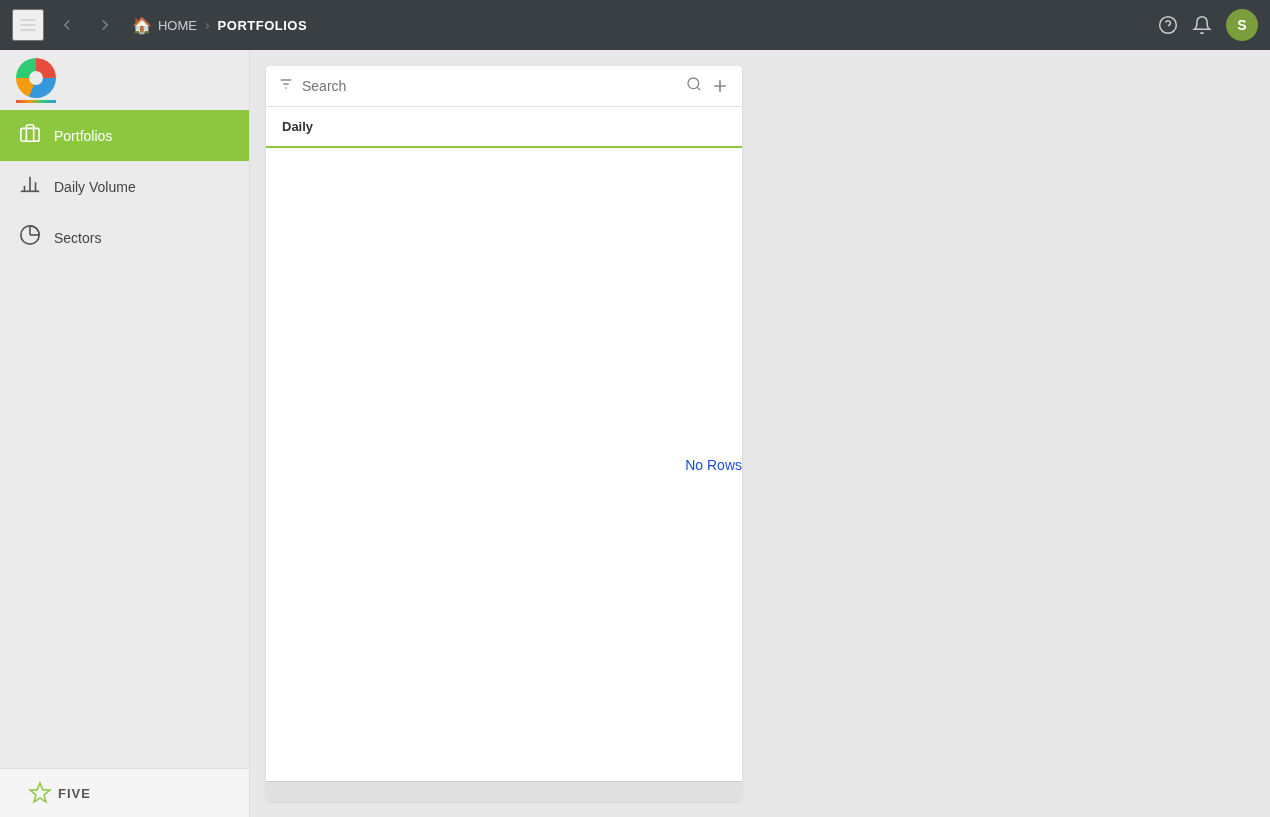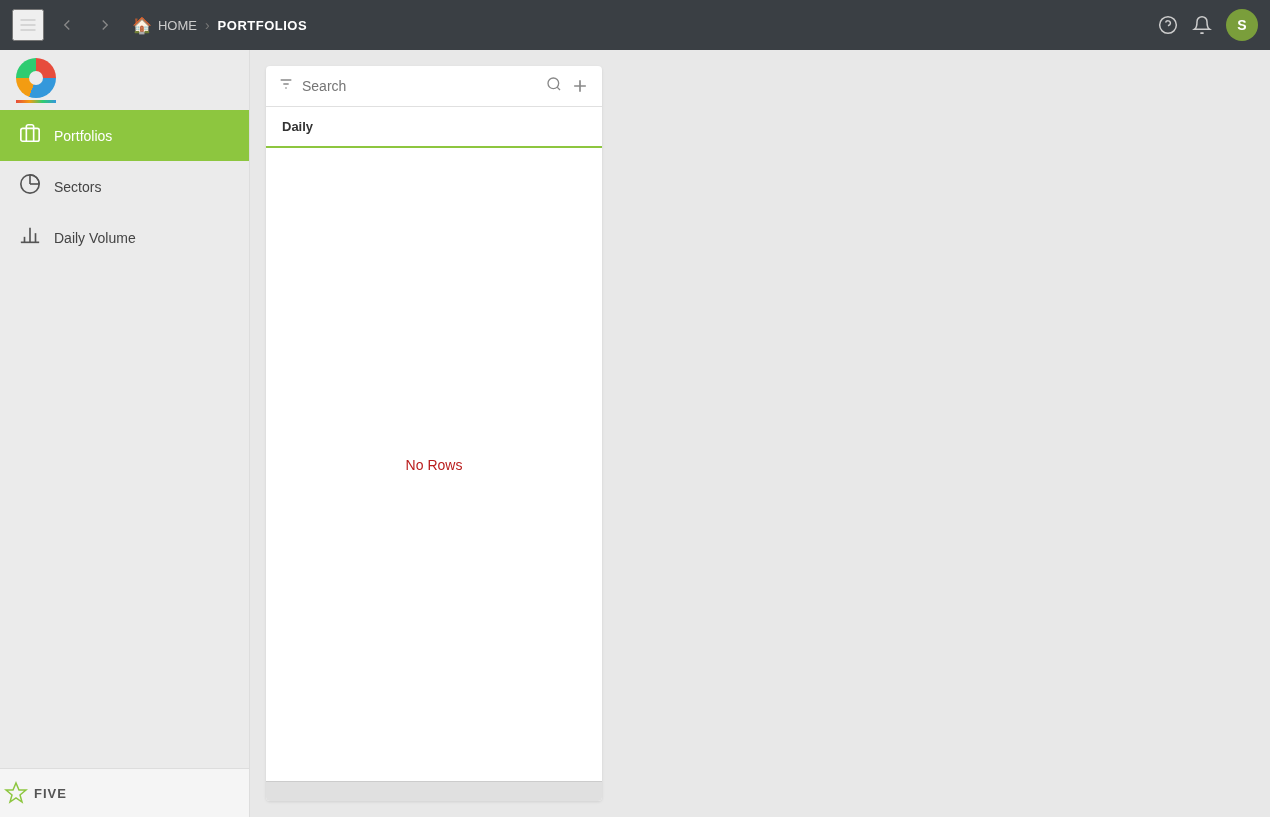--- a/index.html
+++ b/index.html
@@ -122,21 +122,21 @@
     .sidebar-item.active {
       background: #8dc63f;
       color: #fff;
       border-radius: 0;
     }
     .sidebar-item .icon {
       font-size: 20px;
       width: 24px; text-align: center;
     }
     .sidebar-footer {
-      padding: 12px 4px;
+      padding: 12px 28px;
       border-top: 1px solid #ddd;
       background: #f5f5f5;
       display: flex; align-items: center; gap: 8px;
     }
     .five-logo {
       display: flex; align-items: center; gap: 6px;
     }
     .five-logo-text {
       font-size: 13px;
       font-weight: 600;
@@ -152,21 +152,21 @@
       padding: 16px;
       overflow: hidden;
     }
 
     
     .panel {
       background: #fff;
       border-radius: 4px;
       display: flex;
       flex-direction: column;
-      width: 336px;
+      width: 476px;
       overflow: hidden;
       box-shadow: 0 1px 3px rgba(0,0,0,0.1);
     }
 
     
     .search-bar {
       display: flex;
       align-items: center;
       padding: 10px 12px;
       border-bottom: 1px solid #e0e0e0;
@@ -211,22 +211,22 @@
       font-weight: 600;
       color: #333;
       flex: 1;
     }
 
     
     .table-body {
       flex: 1;
       display: flex;
       align-items: center;
-      justify-content: center;
-      color: #b91c1c;
+      justify-content: flex-end;
+      color: #1d4ed8;
       font-size: 14px;
     }
 
     
     .panel-footer {
       height: 20px;
       background: #e0e0e0;
       border-top: 1px solid #ccc;
     }
 
@@ -305,39 +305,39 @@
             <path d="M16 21V5a2 2 0 0 0-2-2h-4a2 2 0 0 0-2 2v16"></path>
           </svg>
         </span>
         <span>Portfolios</span>
       </div>
 
 
       <div class="sidebar-item">
         <span class="icon">
           <svg class="icon-svg" viewBox="0 0 24 24" style="stroke:#555;width:22px;height:22px;">
+            <line x1="18" y1="20" x2="18" y2="10"></line>
+            <line x1="12" y1="20" x2="12" y2="4"></line>
+            <line x1="6" y1="20" x2="6" y2="14"></line>
+            <line x1="2" y1="20" x2="22" y2="20"></line>
+          </svg>
+        </span>
+        <span>Daily Volume</span>
+      </div>
+
+      <div class="sidebar-item">
+        <span class="icon">
+          <svg class="icon-svg" viewBox="0 0 24 24" style="stroke:#555;width:22px;height:22px;">
             <circle cx="12" cy="12" r="10"></circle>
             <path d="M12 2a10 10 0 0 1 10 10"></path>
             <line x1="12" y1="2" x2="12" y2="12"></line>
             <line x1="22" y1="12" x2="12" y2="12"></line>
           </svg>
         </span>
         <span>Sectors</span>
-      </div>
-
-      <div class="sidebar-item">
-        <span class="icon">
-          <svg class="icon-svg" viewBox="0 0 24 24" style="stroke:#555;width:22px;height:22px;">
-            <line x1="18" y1="20" x2="18" y2="10"></line>
-            <line x1="12" y1="20" x2="12" y2="4"></line>
-            <line x1="6" y1="20" x2="6" y2="14"></line>
-            <line x1="2" y1="20" x2="22" y2="20"></line>
-          </svg>
-        </span>
-        <span>Daily Volume</span>
       </div>
     </nav>
 
     <div class="sidebar-footer">
       <div class="five-logo">
 
         <svg width="24" height="24" viewBox="0 0 24 24">
           <polygon points="12,2 15,9 22,9 16,14 18,21 12,17 6,21 8,14 2,9 9,9" fill="none" stroke="#8dc63f" stroke-width="1.5"></polygon>
         </svg>
         <span class="five-logo-text">FIVE</span>

